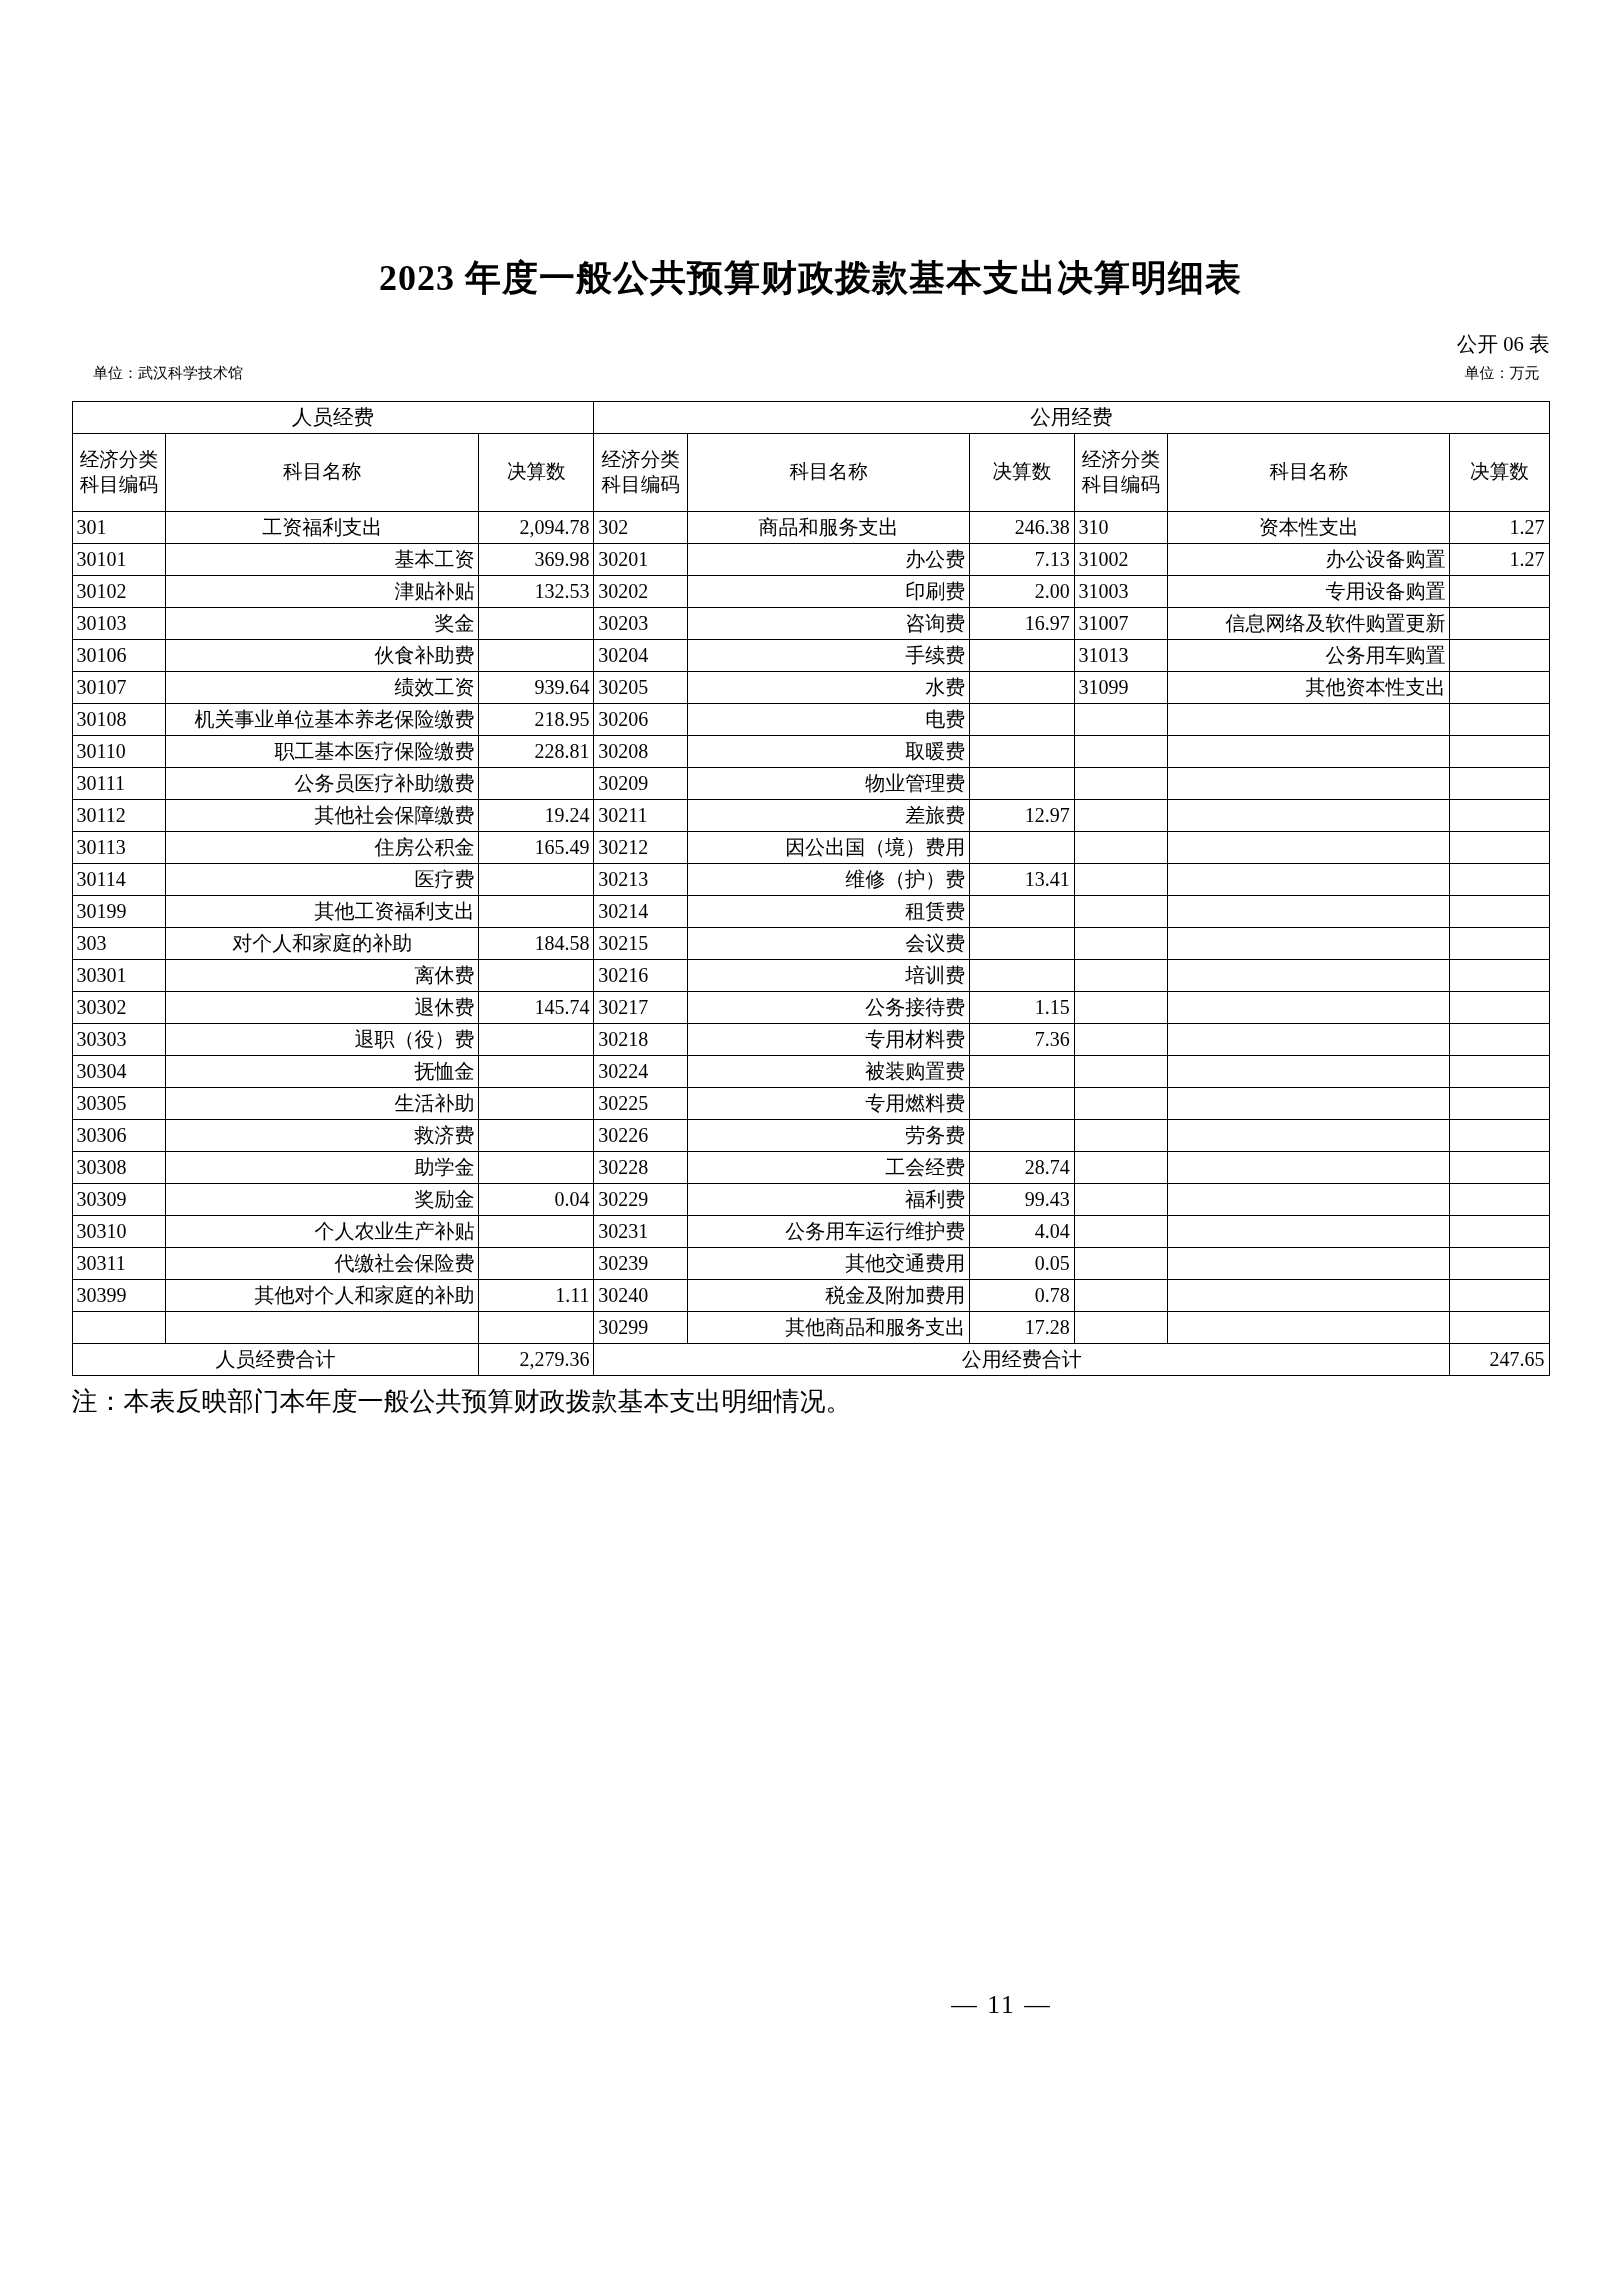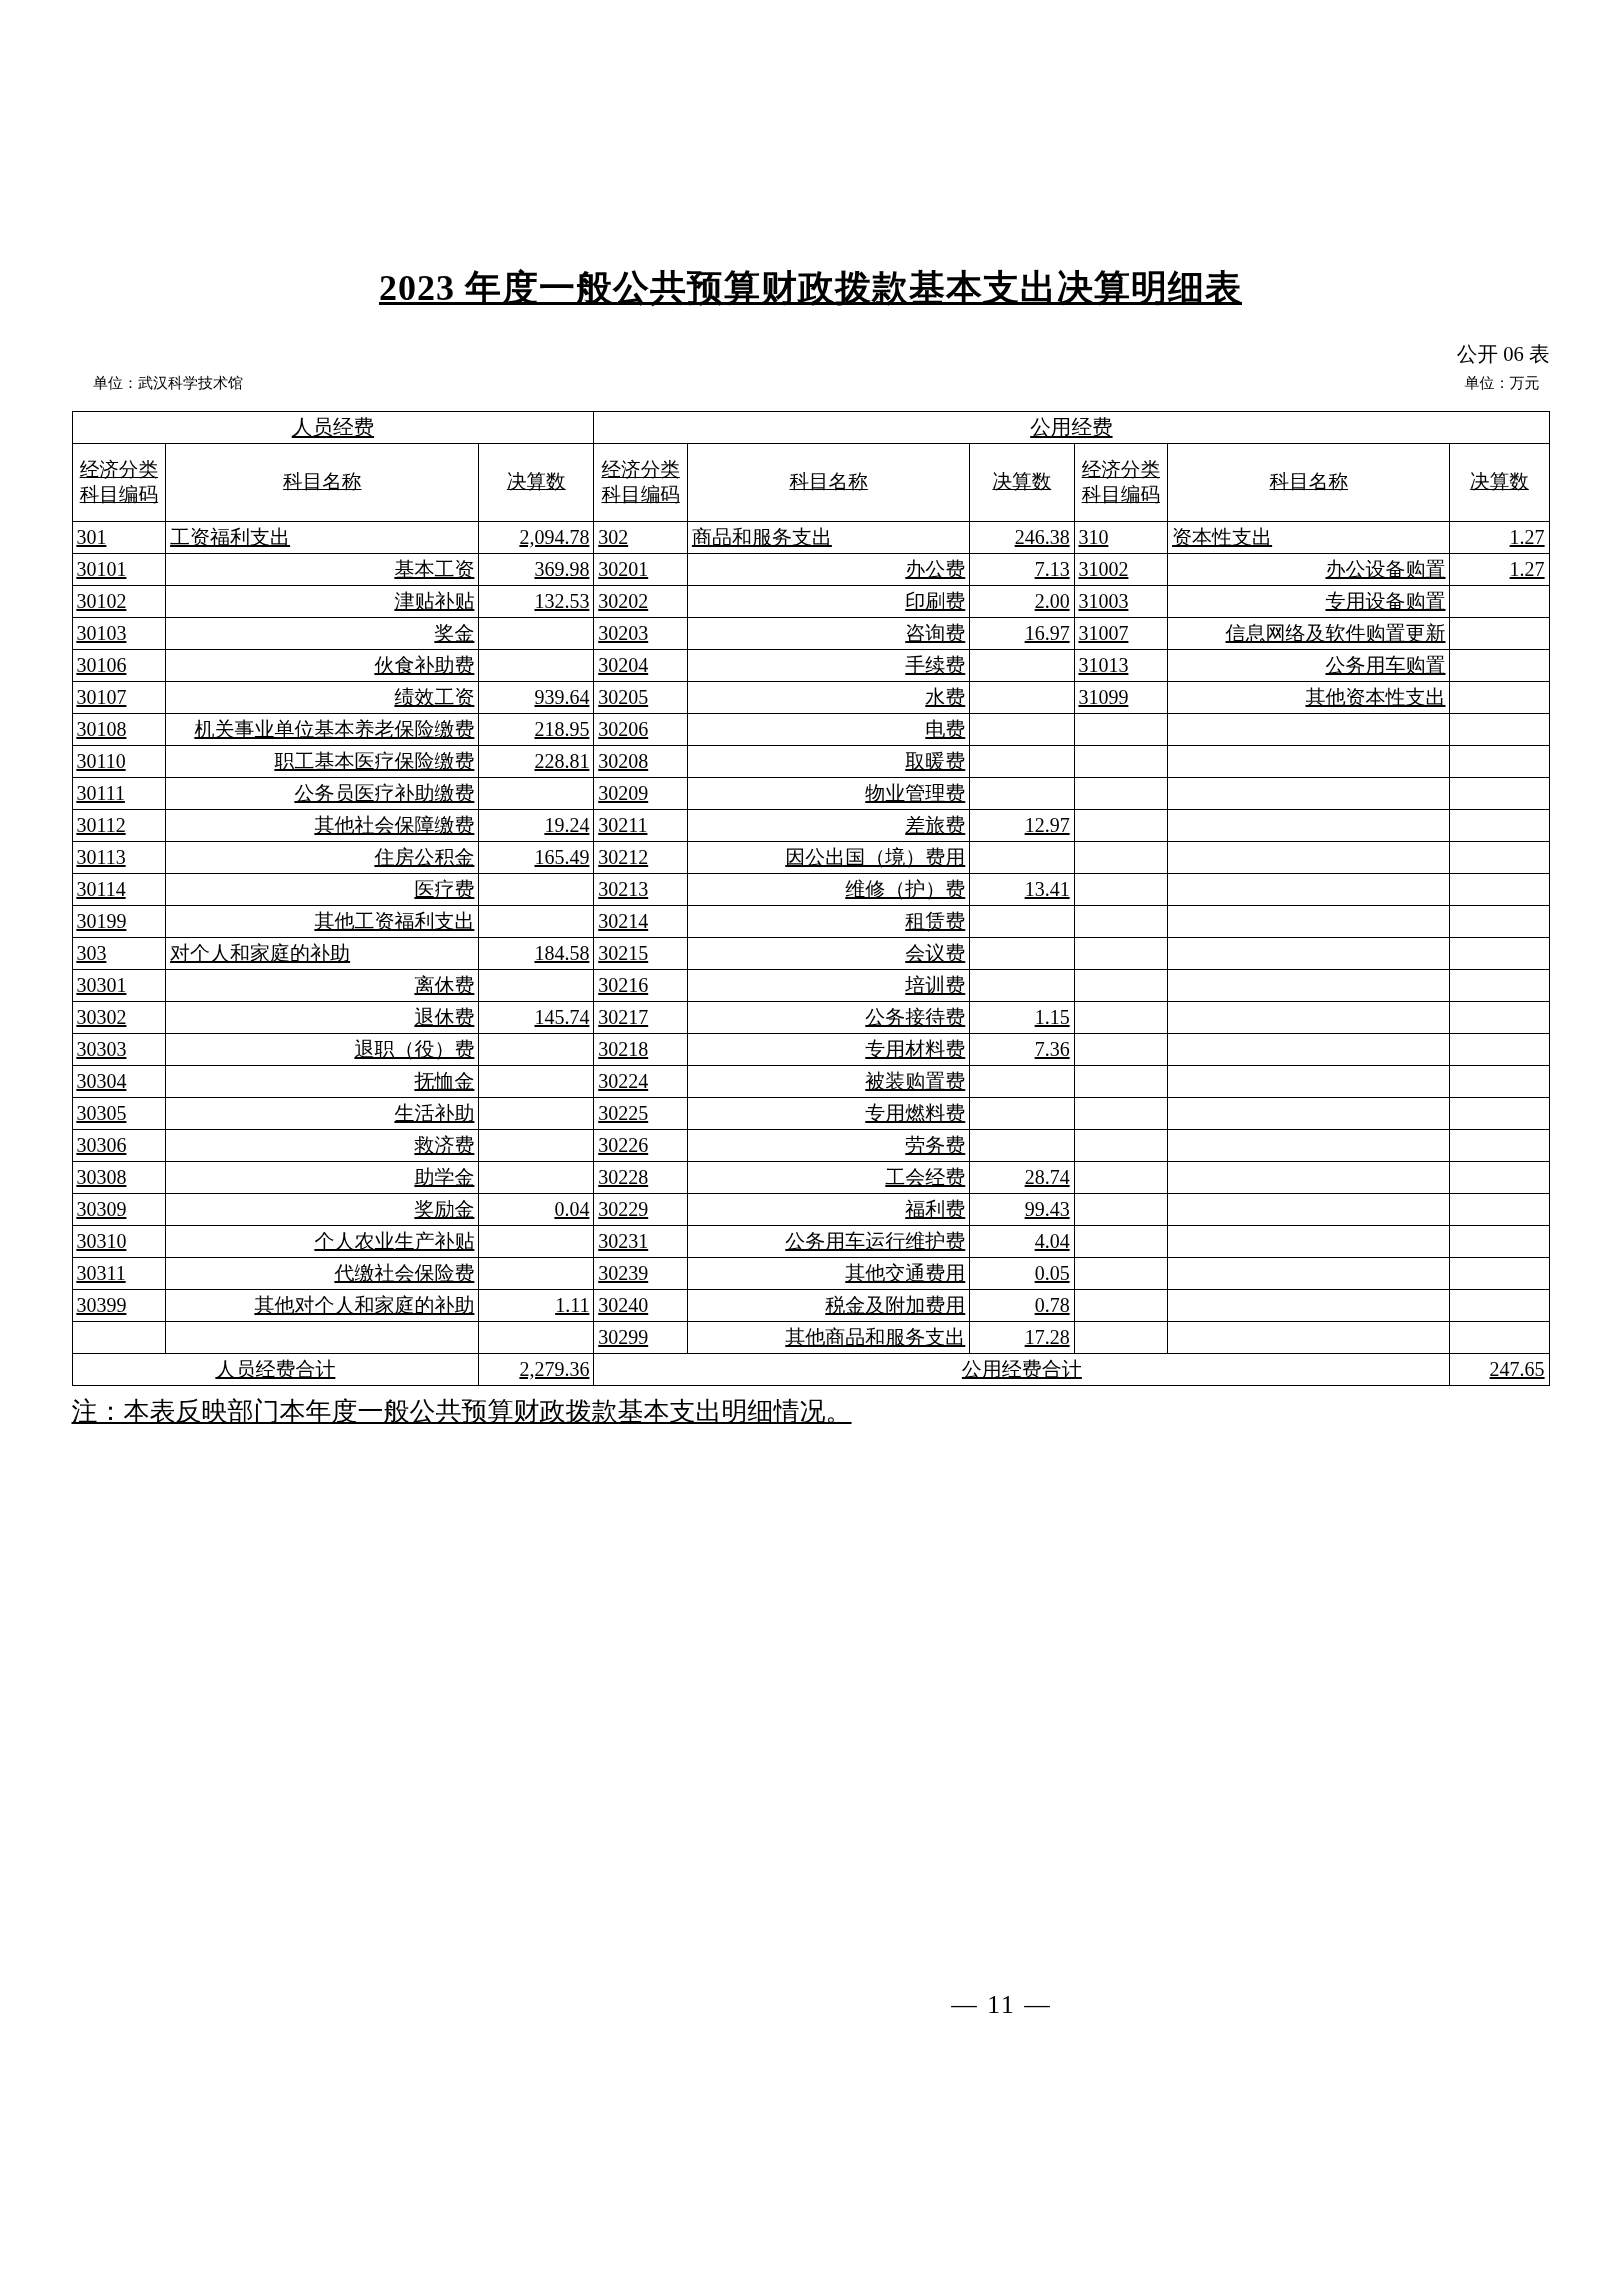--- a/index.html
+++ b/index.html
@@ -13,22 +13,21 @@
     font-family: "Liberation Serif", "DejaVu Serif", serif;
     color: #000000;
     position: relative;
   }
   .page {
     position: absolute;
     left: 0; top: 0;
     width: 1621px;
     height: 2293px;
     box-sizing: border-box;
-    padding: 14px;
-    text-decoration: underline;
+    padding: 4px;
   }
   .title {
     text-align: center;
     font-size: 36px;
     font-weight: bold;
     letter-spacing: 1px;
     margin-top: 250px;
     font-family: "Liberation Serif", "DejaVu Serif", serif;
   }
   .meta-row {
@@ -69,21 +68,21 @@
   table.main td, table.main th {
     border: 1px solid #000000;
     padding: 2px 3.9px;
     vertical-align: middle;
     height: 32px;
     box-sizing: border-box;
     font-weight: normal;
     line-height: 1.25;
   }
   .c-code { text-align: left; padding-left: 3.9px; }
-  .c-name { text-align: left; padding-left: 17.6px; }
+  .c-name { text-align: center; padding-left: 17.6px; }
   .c-name-ind { text-align: right; padding-left: 33px; }
   .c-num  { text-align: right; padding-right: 5.9px; }
   .hdr-group { text-align: center; font-size: 20.6px; height: 33px; }
   .hdr-cell { text-align: center; font-size: 19.6px; line-height: 1.15; }
   .total-label { text-align: center; }
   .note {
     width: 1478px;
     margin: 0 auto;
     margin-top: 6.9px;
     font-size: 26px;

